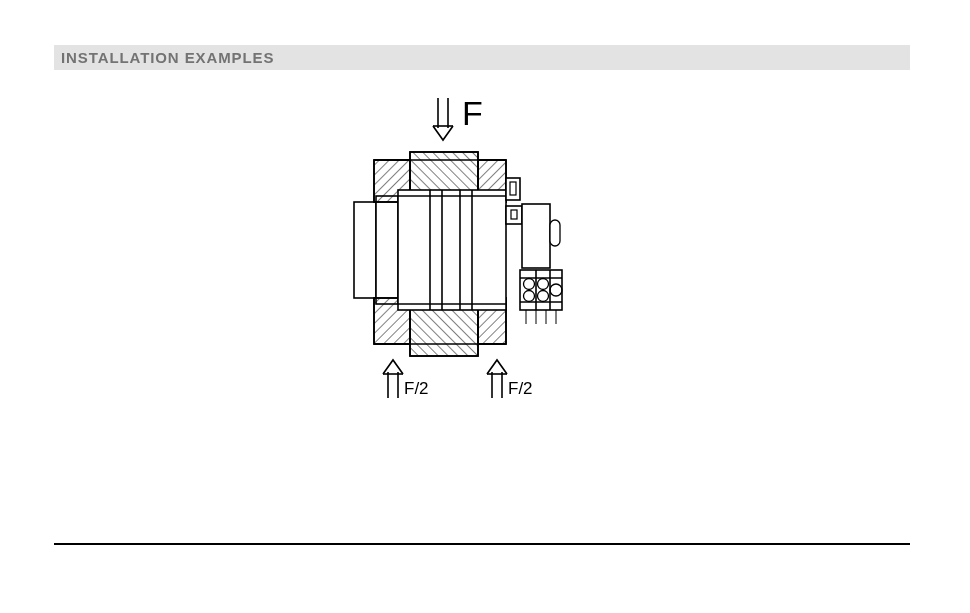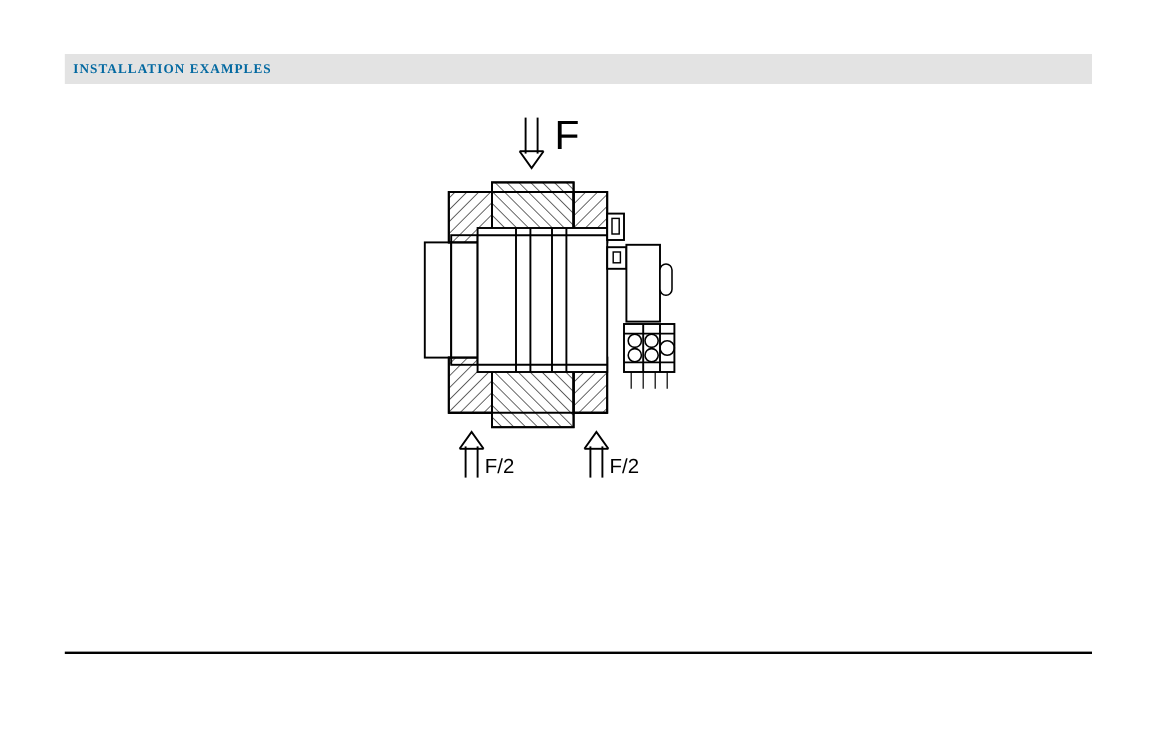--- a/index.html
+++ b/index.html
@@ -25,26 +25,26 @@
     position: absolute;
     left: 54px;
     top: 45px;
     width: 856px;
     height: 25px;
     background: #e3e3e3;
     display: flex;
     align-items: center;
   }
   .section-band .title {
-    font-size: 11px;
+    font-size: 15px;
     font-weight: bold;
     letter-spacing: 0.9px;
-    color: #0369a1;
+    color: #737373;
     padding-left: 7px;
-    font-family: Liberation Serif, serif;
+    font-family: Liberation Sans, sans-serif;
   }
   
   .bottom-rule {
     position: absolute;
     left: 54px;
     top: 543px;
     width: 856px;
     height: 2px;
     background: #000000;
   }

